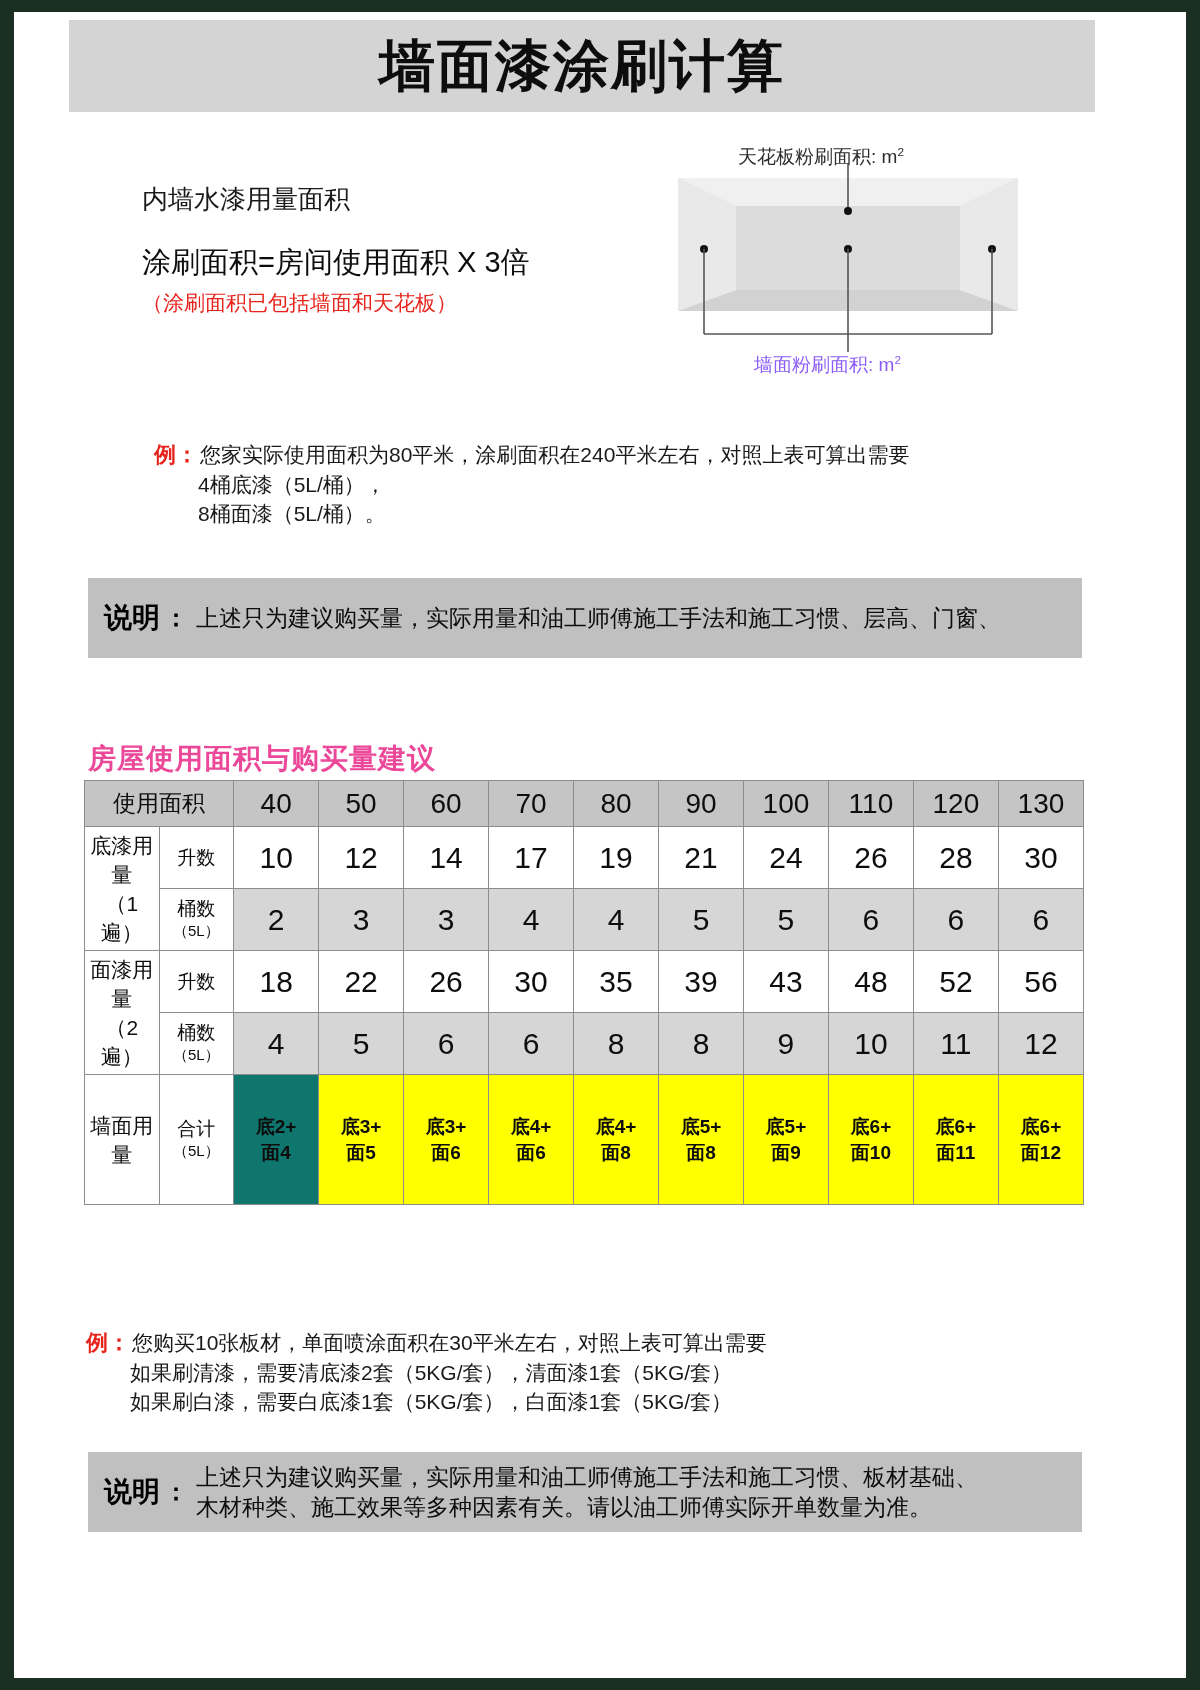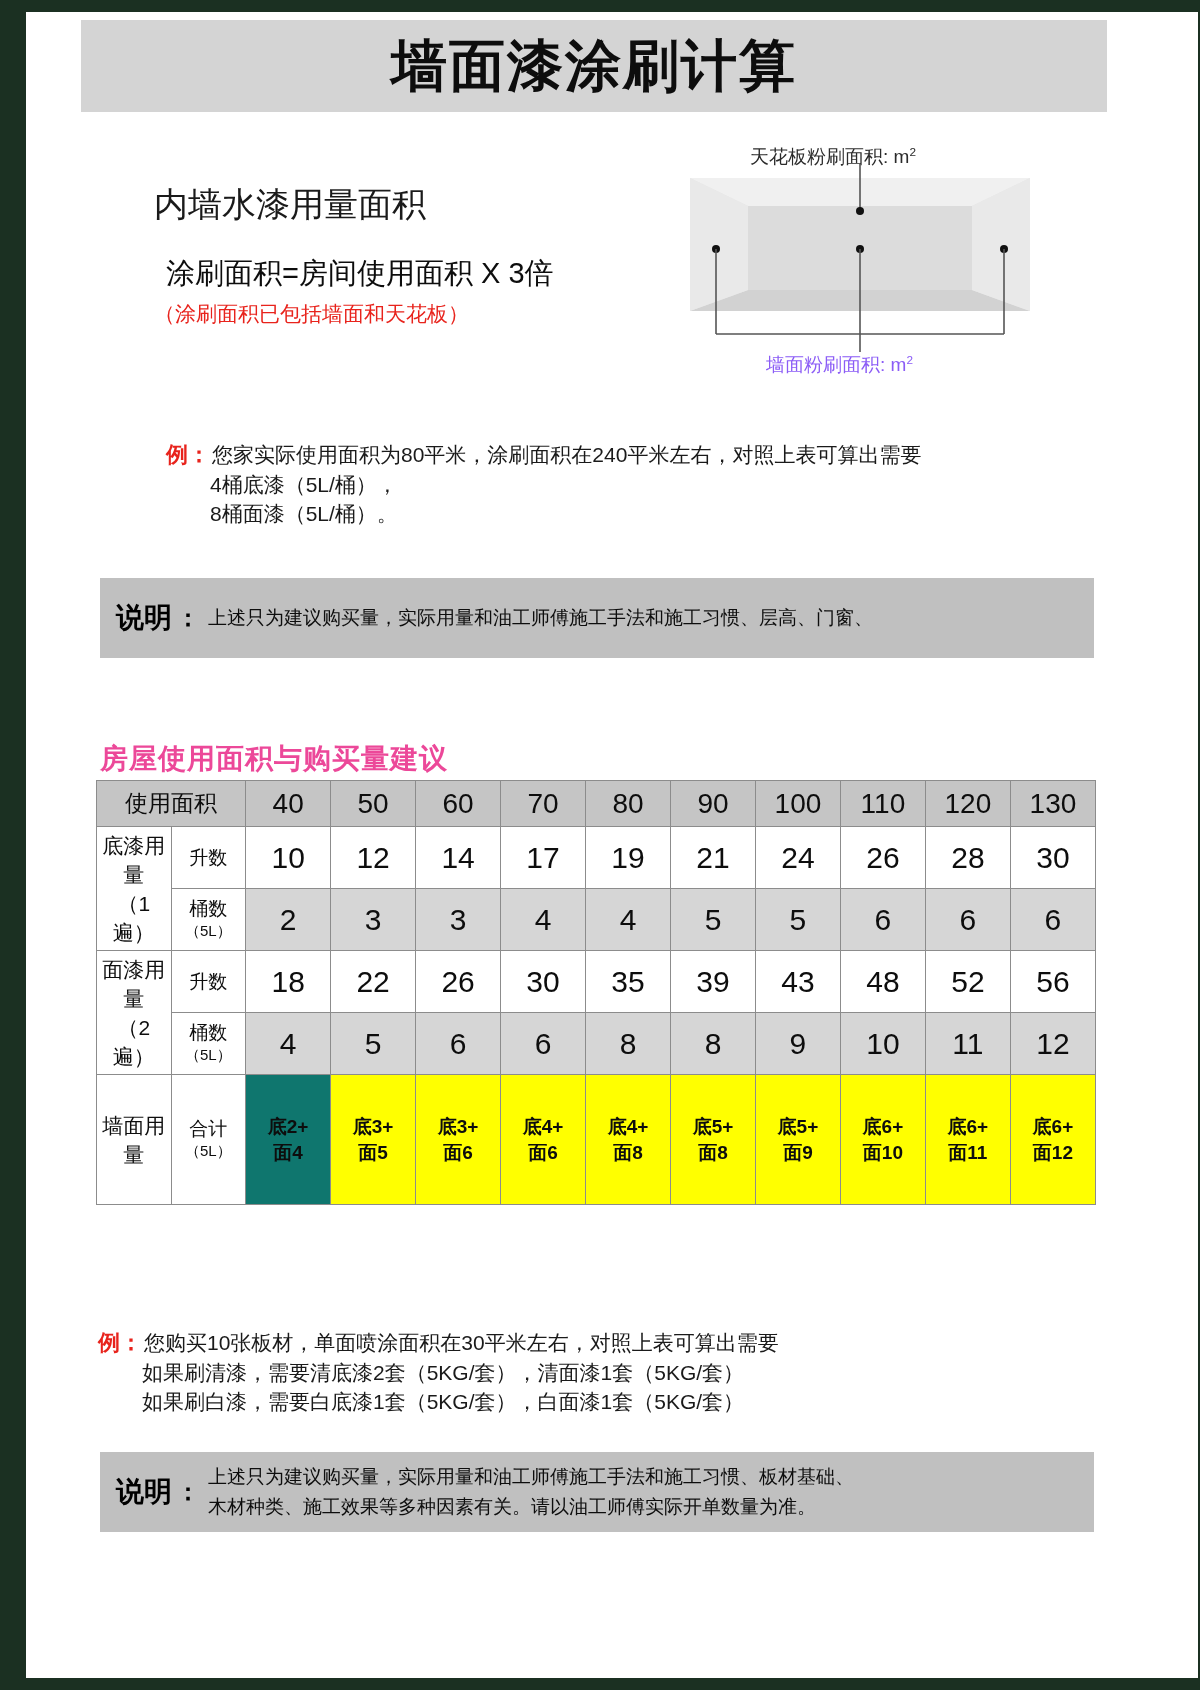--- a/index.html
+++ b/index.html
@@ -9,21 +9,21 @@
     font-family: "Liberation Sans", "DejaVu Sans", sans-serif;
   }
   #page {
     position: relative;
     width: 1200px; height: 1690px;
     background: #1b3022;
     overflow: hidden;
   }
   .sheet {
     position: absolute;
-    left: 26px; top: 12px;
+    left: 14px; top: 12px;
     width: 1172px; height: 1666px;
     background: #ffffff;
   }
 
   
   .title-banner {
     position: absolute;
     left: 55px; top: 8px;
     width: 1026px; height: 92px;
     background: #d4d4d4;
@@ -37,27 +37,26 @@
     line-height: 1;
   }
 
   
   .formula {
     position: absolute;
     left: 128px; top: 170px;
     width: 520px;
   }
   .formula .line1 {
-    font-size: 34px; color: #1a1a1a;
+    font-size: 26px; color: #1a1a1a;
     margin-bottom: 26px;
   }
   .formula .line2 {
     font-size: 29px; color: #0d0d0d;
     margin-bottom: 6px;
-    margin-left: 12px;
   }
   .formula .line3 {
     font-size: 21px; color: #e8231c;
   }
 
   
   .diagram {
     position: absolute;
     left: 660px; top: 132px;
     width: 400px; height: 250px;
@@ -104,21 +103,21 @@
   #note-top { left: 74px; top: 566px; width: 994px; height: 80px; }
   #note-bottom { left: 74px; top: 1440px; width: 994px; height: 80px; }
   .note .note-label {
     font-size: 28px; font-weight: bold; color: #000;
     padding-left: 16px; white-space: nowrap;
   }
   .note .note-colon {
     font-size: 24px; font-weight: bold; color: #000;
     padding: 0 8px 0 4px;
   }
-  .note .note-body { font-size: 19px; line-height: 30px; color: #0d0d0d; }
+  .note .note-body { font-size: 23px; line-height: 30px; color: #0d0d0d; }
   .note .note-body div { white-space: nowrap; }
 
   
   .table-heading {
     position: absolute;
     left: 74px; top: 728px;
     font-size: 28px; font-weight: bold; color: #ec4899;
     letter-spacing: 1px;
   }
 

